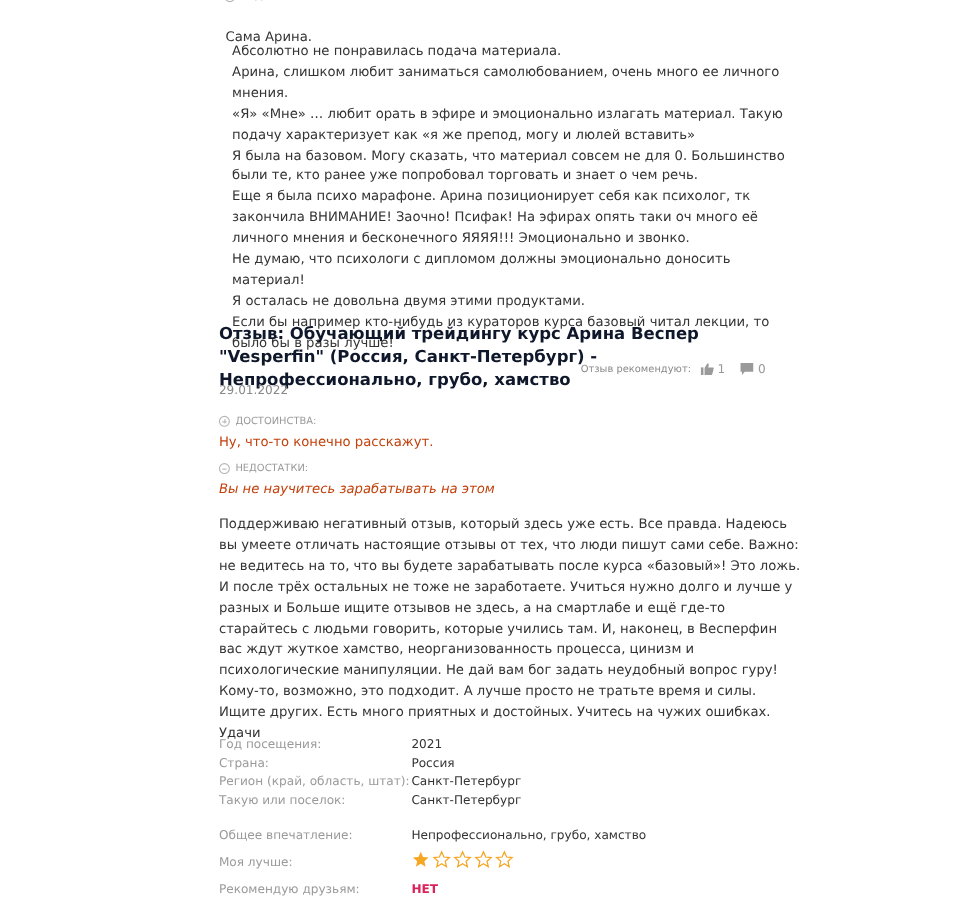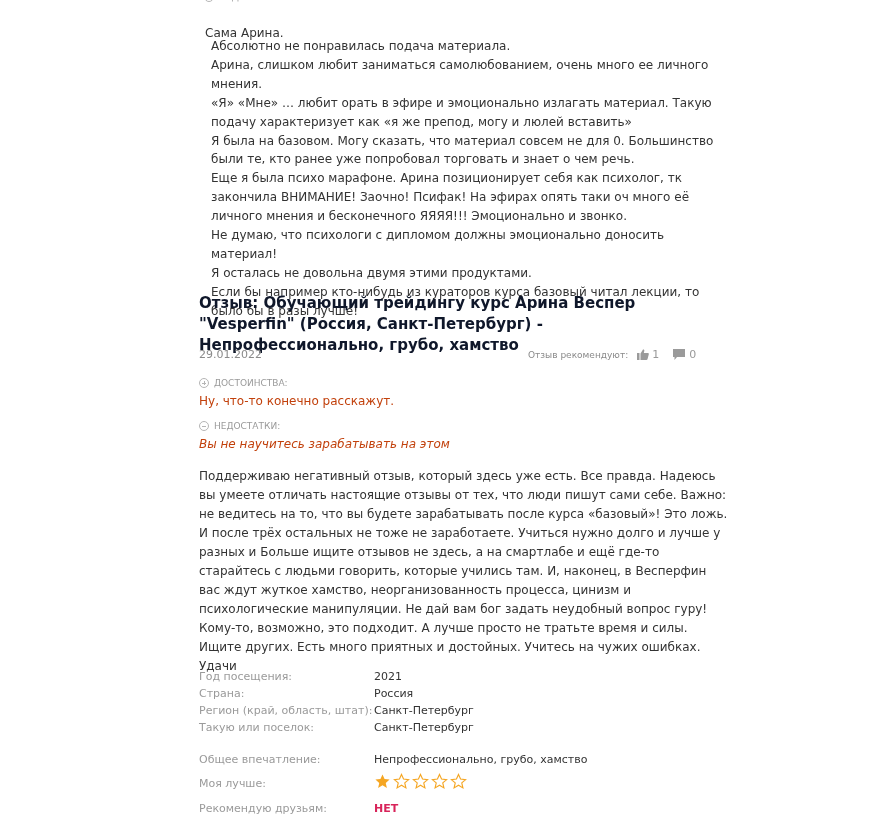--- a/index.html
+++ b/index.html
@@ -29,21 +29,21 @@
   .prev-body {
     position: absolute; left: 211px; top: 37px; width: 520px;
     font-size: 12px; line-height: 18.9px; white-space: pre-line;
   }
   .title {
     position: absolute; left: 199px; top: 293px; width: 530px;
     font-size: 15px; line-height: 21px; color: #0f172a; font-weight: bold;
   }
   .date { position: absolute; left: 199px; top: 348px; font-size: 11px; color: #8a8a8a; }
   .rec {
-    position: absolute; left: 528px; top: 348px; font-size: 9px; color: #8a8a8a;
+    position: absolute; left: 528px; top: 329px; font-size: 9px; color: #8a8a8a;
     display: flex; align-items: center;
   }
   .rec .like { display: flex; align-items: center; margin-left: 9px; font-size: 11px; color: #999; }
   .rec .comm { display: flex; align-items: center; margin-left: 14px; font-size: 11px; color: #999; }
   .thumb-icon { width: 12px; height: 11px; margin-right: 3px; }
   .comment-icon { width: 12px; height: 11px; margin-right: 4px; }
 
   .pc-label {
     position: absolute; left: 199px; font-size: 9px; color: #9a9a9a;
     text-transform: uppercase; display: flex; align-items: center; gap: 5px;

